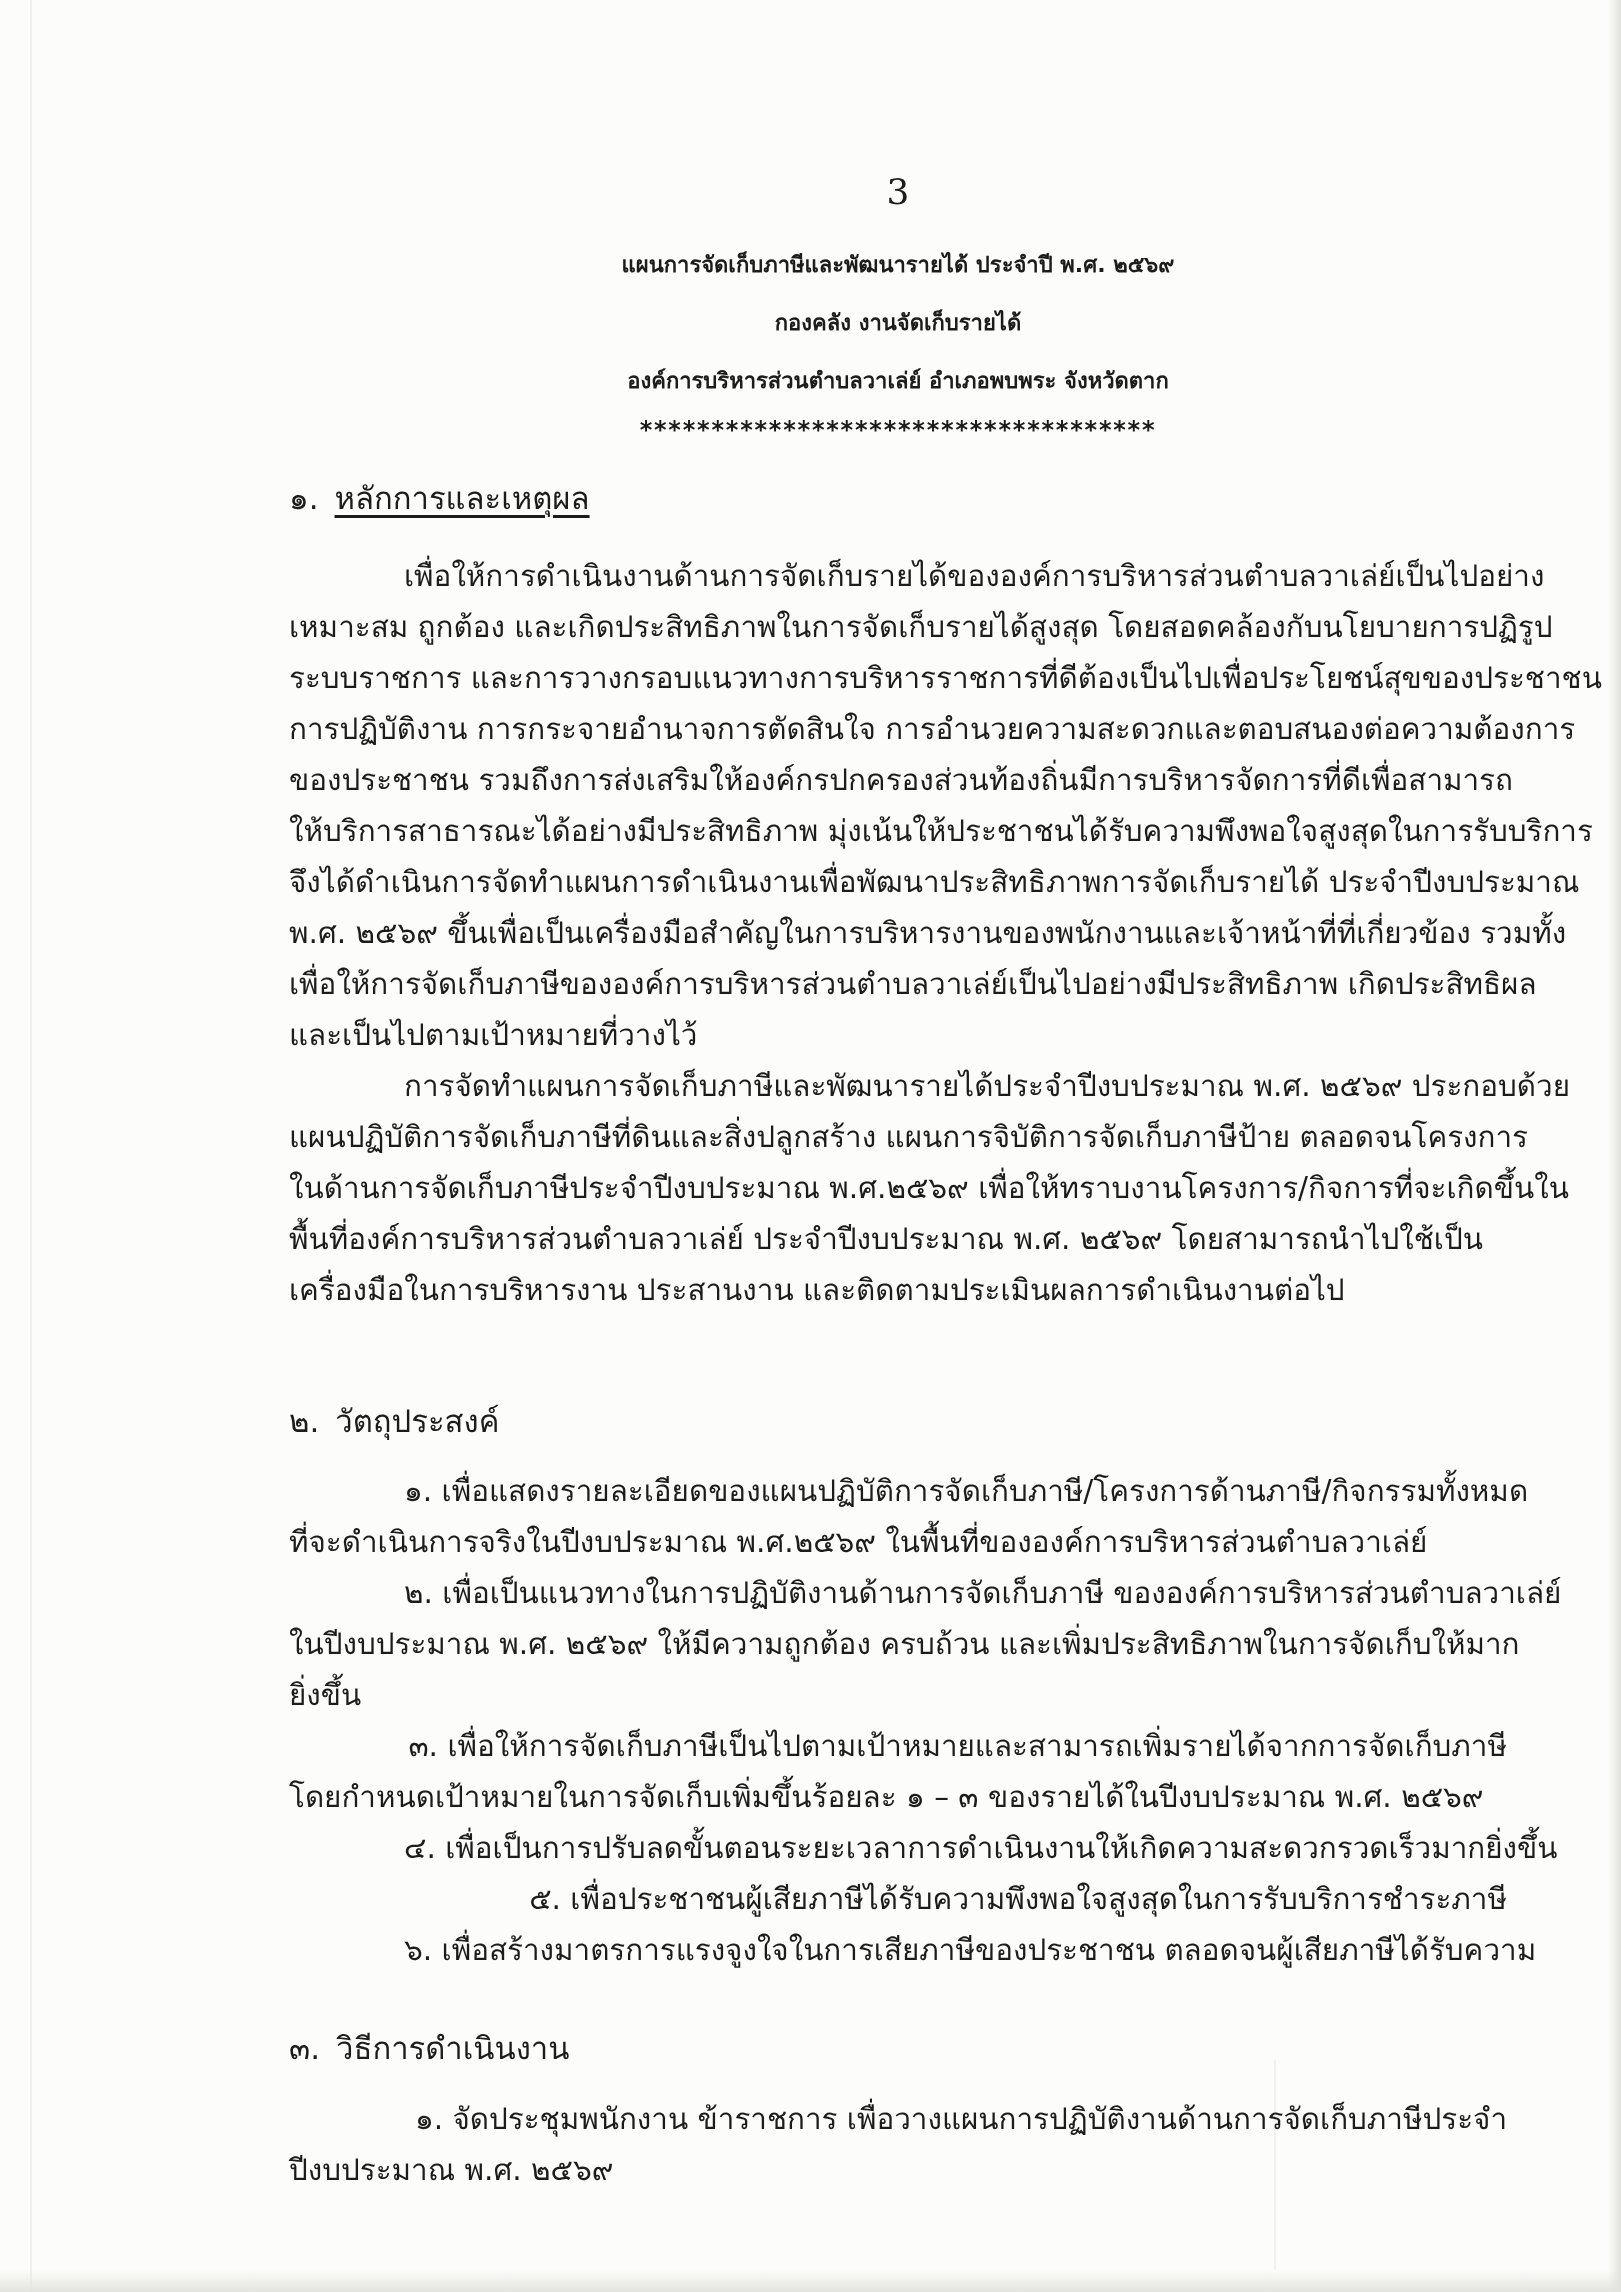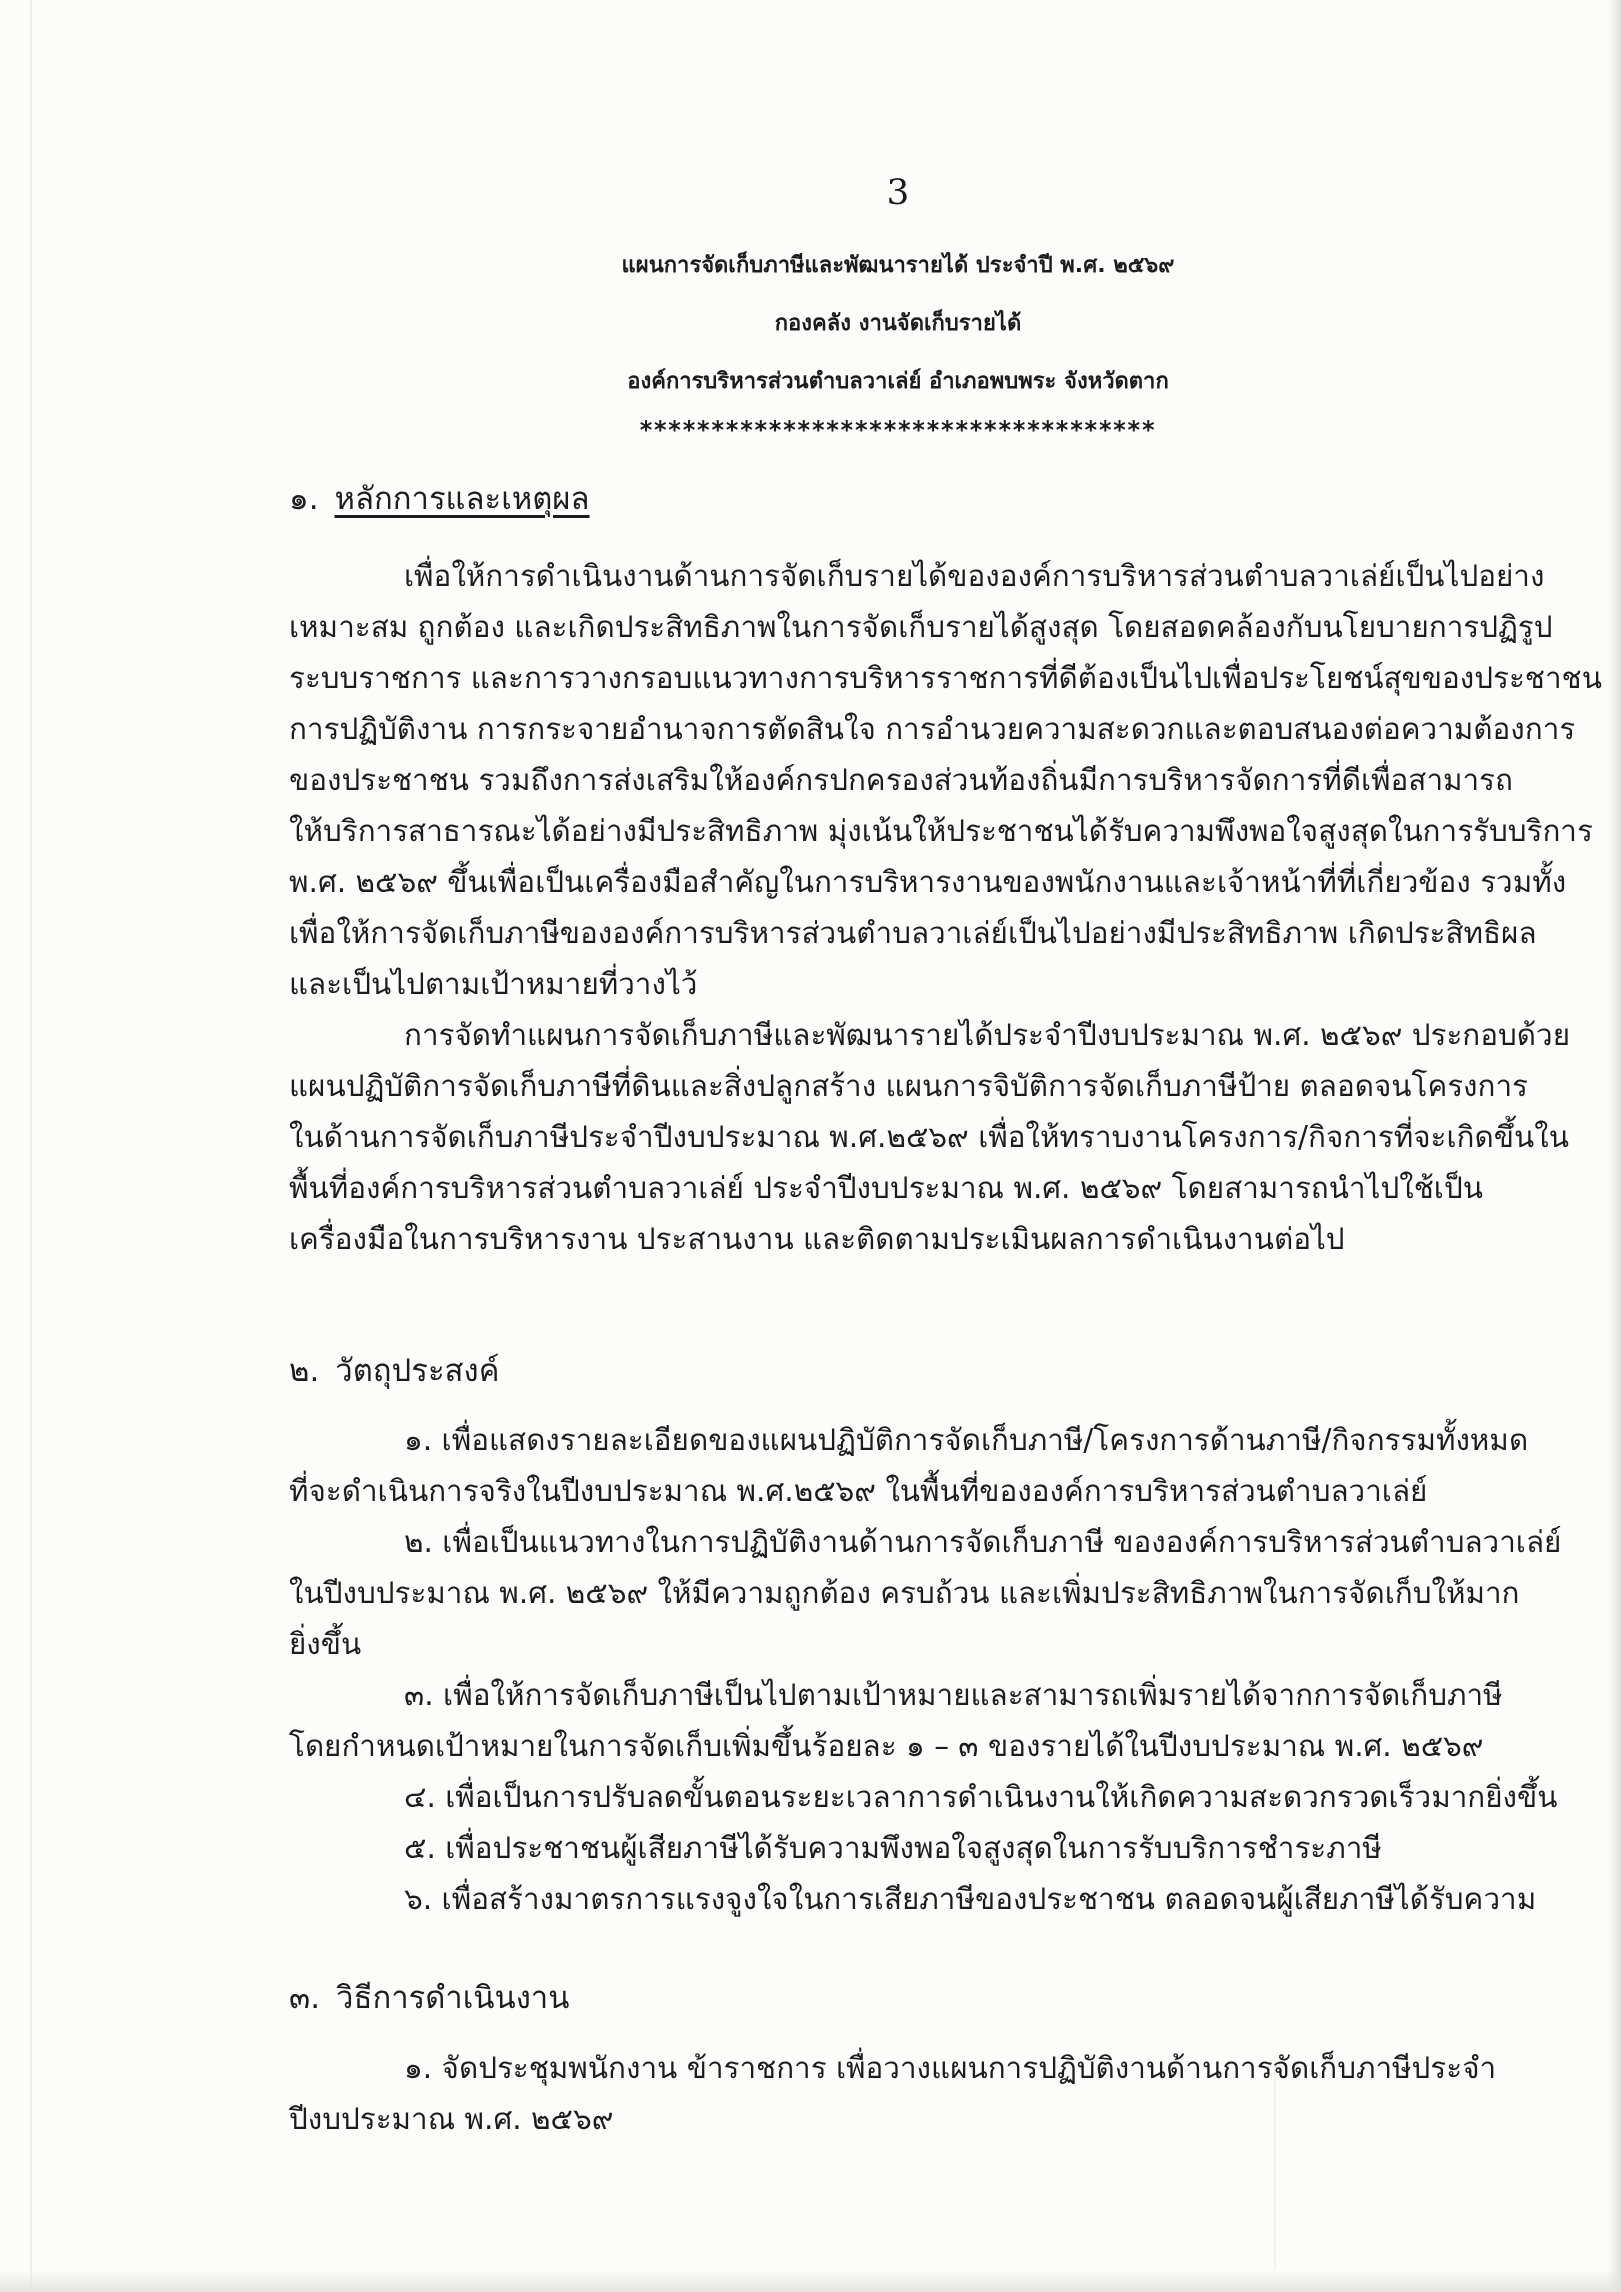--- a/index.html
+++ b/index.html
@@ -34,21 +34,21 @@
     font-size:24px;line-height:41px;letter-spacing:1.8px;white-space:nowrap;
   }
   .section-heading{font-size:31px;line-height:51px;font-weight:normal;white-space:nowrap;}
   .heading-1{margin-top:21.5px;}
   .heading-2{margin-top:80px;}
   .heading-3{margin-top:47px;}
   .u{text-decoration:underline;text-underline-offset:6.3px;text-decoration-thickness:2.7px;}
   .body-block{margin-top:27px;}
   .items-block{margin-top:19.7px;}
   .line{font-size:29.6px;line-height:51px;white-space:nowrap;}
-  .indent{padding-left:115px;}
+  .indent{padding-left:115px;text-align:right;}
   .num-gap{display:inline-block;min-width:16px;}
 </style>
 </head>
 <body>
 
 <div class="page">
   <div class="scan-edge-left"></div>
   <div class="scan-fold"></div>
 
   <div class="content">
@@ -66,20 +66,21 @@
       <span>๑.</span><span class="num-gap"></span><span class="u">หลักการและเหตุผล</span>
     </div>
 
     <div class="body-block">
       <div class="line indent">เพื่อให้การดำเนินงานด้านการจัดเก็บรายได้ขององค์การบริหารส่วนตำบลวาเล่ย์เป็นไปอย่าง</div>
       <div class="line">เหมาะสม ถูกต้อง และเกิดประสิทธิภาพในการจัดเก็บรายได้สูงสุด โดยสอดคล้องกับนโยบายการปฏิรูป</div>
       <div class="line">ระบบราชการ และการวางกรอบแนวทางการบริหารราชการที่ดีต้องเป็นไปเพื่อประโยชน์สุขของประชาชน</div>
       <div class="line">การปฏิบัติงาน การกระจายอำนาจการตัดสินใจ การอำนวยความสะดวกและตอบสนองต่อความต้องการ</div>
       <div class="line">ของประชาชน รวมถึงการส่งเสริมให้องค์กรปกครองส่วนท้องถิ่นมีการบริหารจัดการที่ดีเพื่อสามารถ</div>
       <div class="line">ให้บริการสาธารณะได้อย่างมีประสิทธิภาพ มุ่งเน้นให้ประชาชนได้รับความพึงพอใจสูงสุดในการรับบริการ</div>
+      <div class="line">จึงได้ดำเนินการจัดทำแผนการดำเนินงานเพื่อพัฒนาประสิทธิภาพการจัดเก็บรายได้ ประจำปีงบประมาณ</div>
       <div class="line">พ.ศ. ๒๕๖๙ ขึ้นเพื่อเป็นเครื่องมือสำคัญในการบริหารงานของพนักงานและเจ้าหน้าที่ที่เกี่ยวข้อง รวมทั้ง</div>
       <div class="line">เพื่อให้การจัดเก็บภาษีขององค์การบริหารส่วนตำบลวาเล่ย์เป็นไปอย่างมีประสิทธิภาพ เกิดประสิทธิผล</div>
       <div class="line">และเป็นไปตามเป้าหมายที่วางไว้</div>
     </div>
 
     <div>
       <div class="line indent">การจัดทำแผนการจัดเก็บภาษีและพัฒนารายได้ประจำปีงบประมาณ พ.ศ. ๒๕๖๙ ประกอบด้วย</div>
       <div class="line">แผนปฏิบัติการจัดเก็บภาษีที่ดินและสิ่งปลูกสร้าง แผนการจิบัติการจัดเก็บภาษีป้าย ตลอดจนโครงการ</div>
       <div class="line">ในด้านการจัดเก็บภาษีประจำปีงบประมาณ พ.ศ.๒๕๖๙ เพื่อให้ทราบงานโครงการ/กิจการที่จะเกิดขึ้นใน</div>
       <div class="line">พื้นที่องค์การบริหารส่วนตำบลวาเล่ย์ ประจำปีงบประมาณ พ.ศ. ๒๕๖๙ โดยสามารถนำไปใช้เป็น</div>

